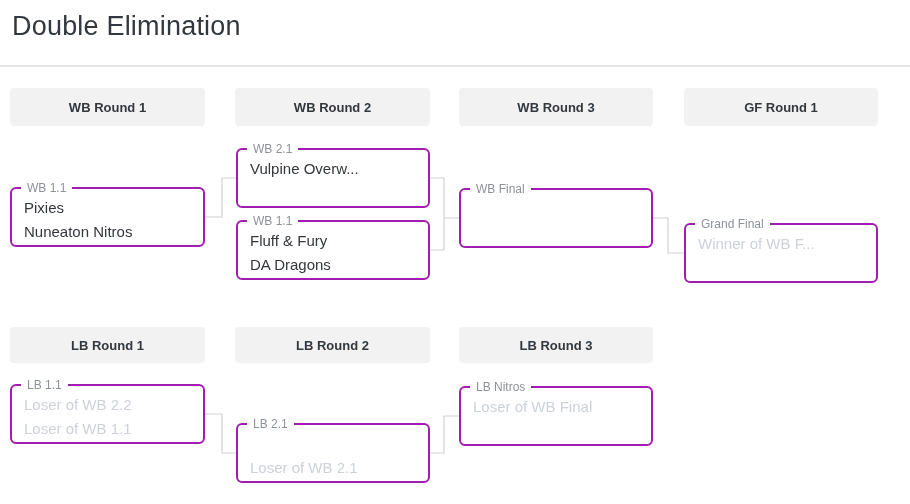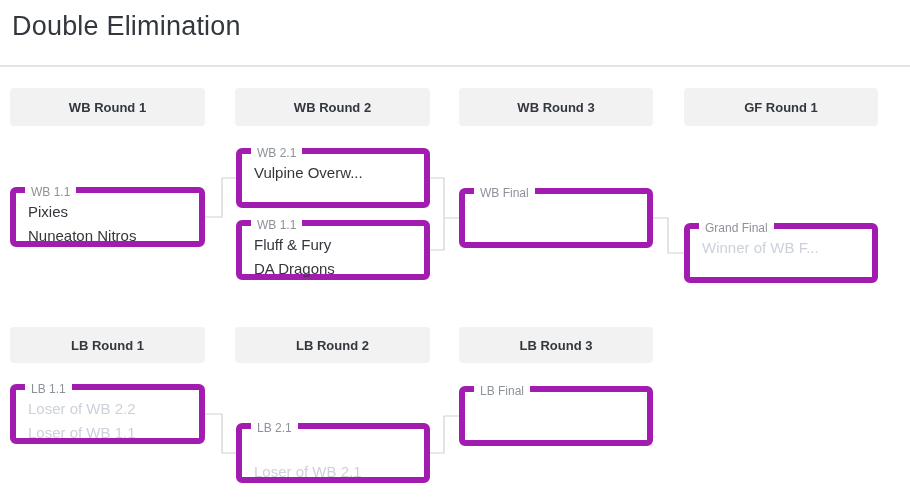--- a/index.html
+++ b/index.html
@@ -14,21 +14,21 @@
   .rule{position:absolute;left:0;top:65px;width:910px;height:2px;background:#e4e4e4;}
   .connectors{position:absolute;left:0;top:0;width:910px;height:504px;}
   .connectors path{fill:none;stroke:#d2d2d2;stroke-width:1.2px;}
   .round-header{
     position:absolute;height:38px;background:#f2f2f2;border-radius:4px;
     display:flex;align-items:center;justify-content:center;
     font-size:13px;font-weight:700;color:#33383e;
   }
   .round-header.row2{height:36px;}
   .match{
-    position:absolute;height:60px;background:#fff;border:6px solid #a21caf;
+    position:absolute;height:60px;background:#fff;border:2px solid #a21caf;
     border-radius:6px;box-sizing:border-box;
   }
   .legend{
     position:absolute;top:-9px;left:9px;background:#fff;padding:0 6px;
     font-size:12px;line-height:17px;color:#8d929a;white-space:nowrap;
   }
   .slots{padding-top:7px;}
   .slot{
     height:24px;line-height:24px;padding:0 10px 0 12px;font-size:15px;
     color:#33373c;white-space:nowrap;overflow:hidden;
@@ -123,19 +123,20 @@
 
   <div class="match" style="left:236px;top:423px;width:194px;">
     <span class="legend">LB 2.1</span>
     <div class="slots">
       <div class="slot hint"></div>
       <div class="slot hint">Loser of WB 2.1</div>
     </div>
   </div>
 
   <div class="match" style="left:459px;top:386px;width:194px;">
-    <span class="legend">LB Final</span>
+    <span class="legend">LB Nitros</span>
     <div class="slots">
+      <div class="slot hint">Loser of WB Final</div>
       <div class="slot hint"></div>
     </div>
   </div>
 
 </div>
 
 </body></html>

